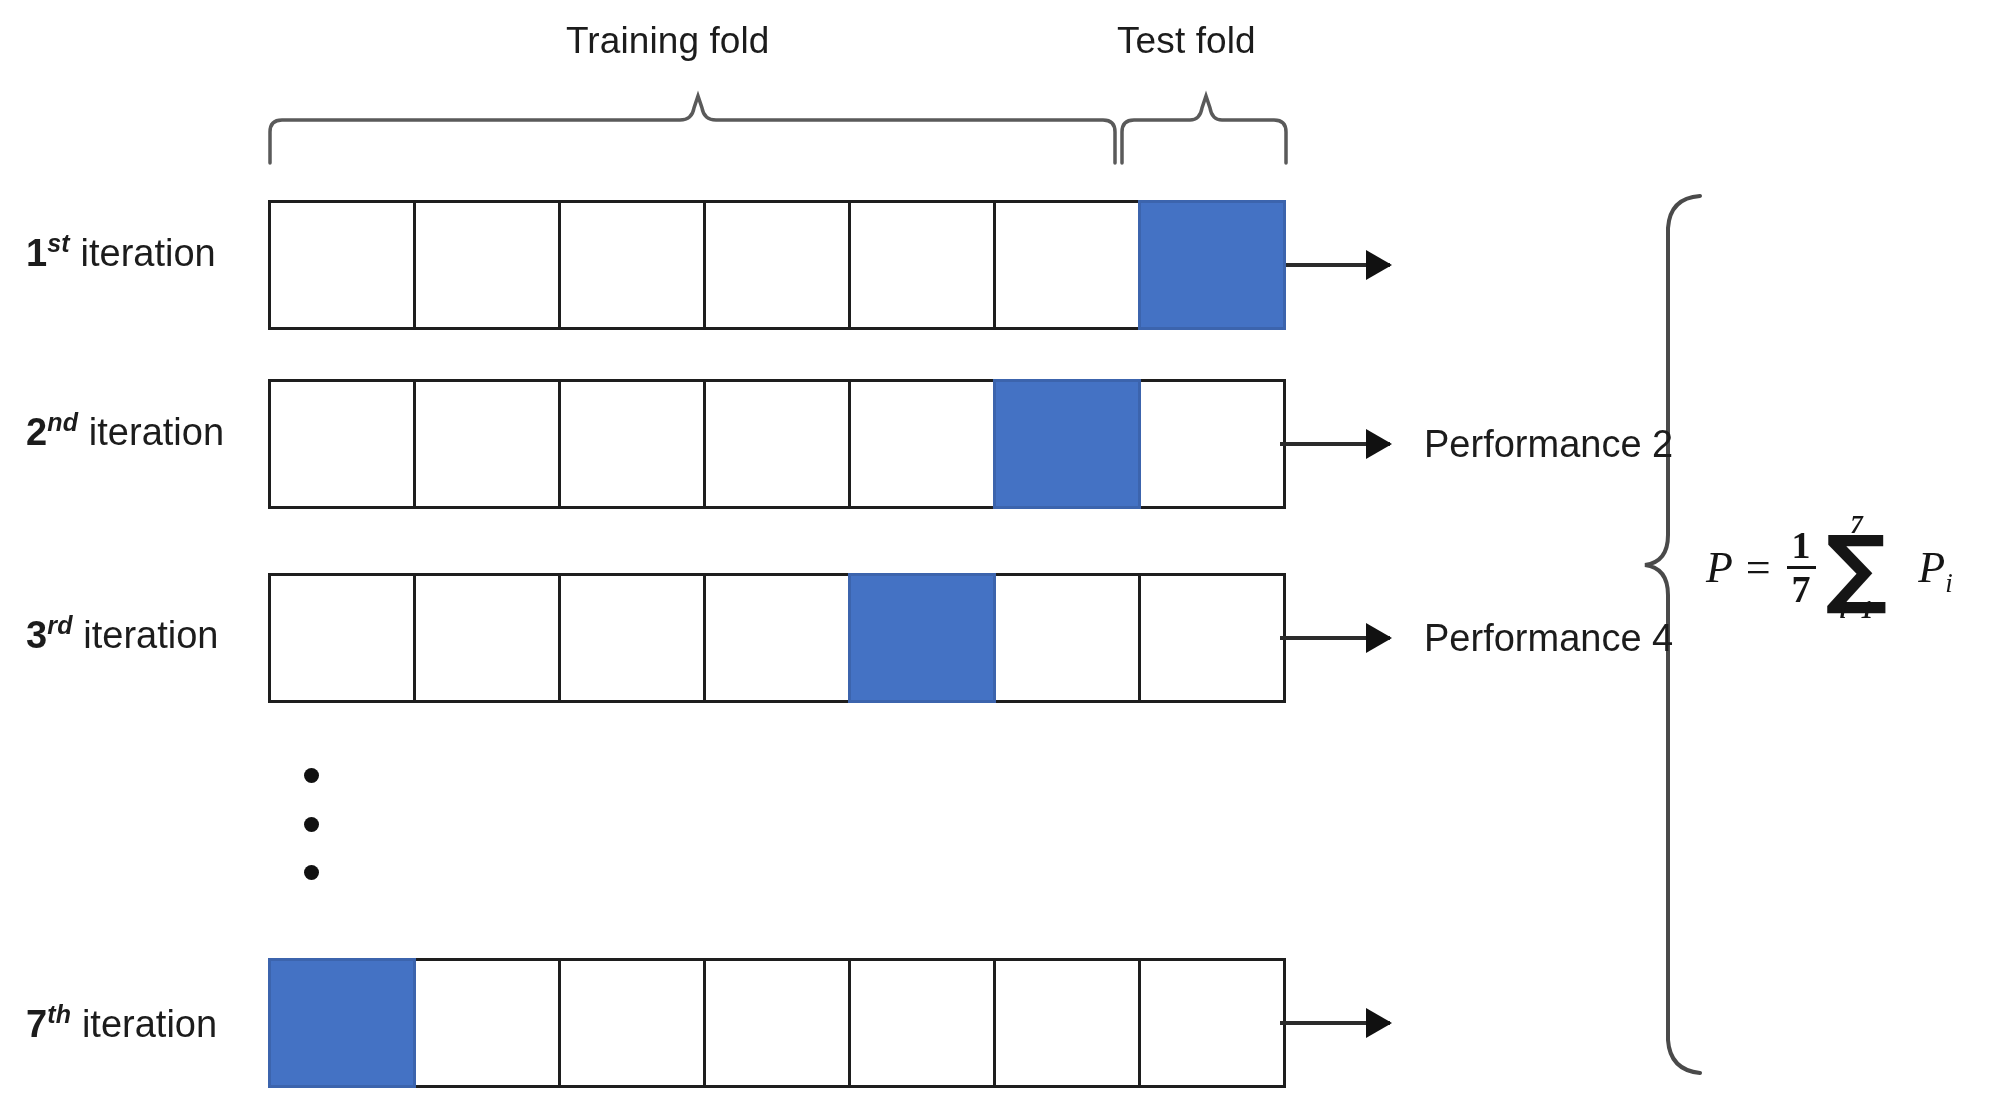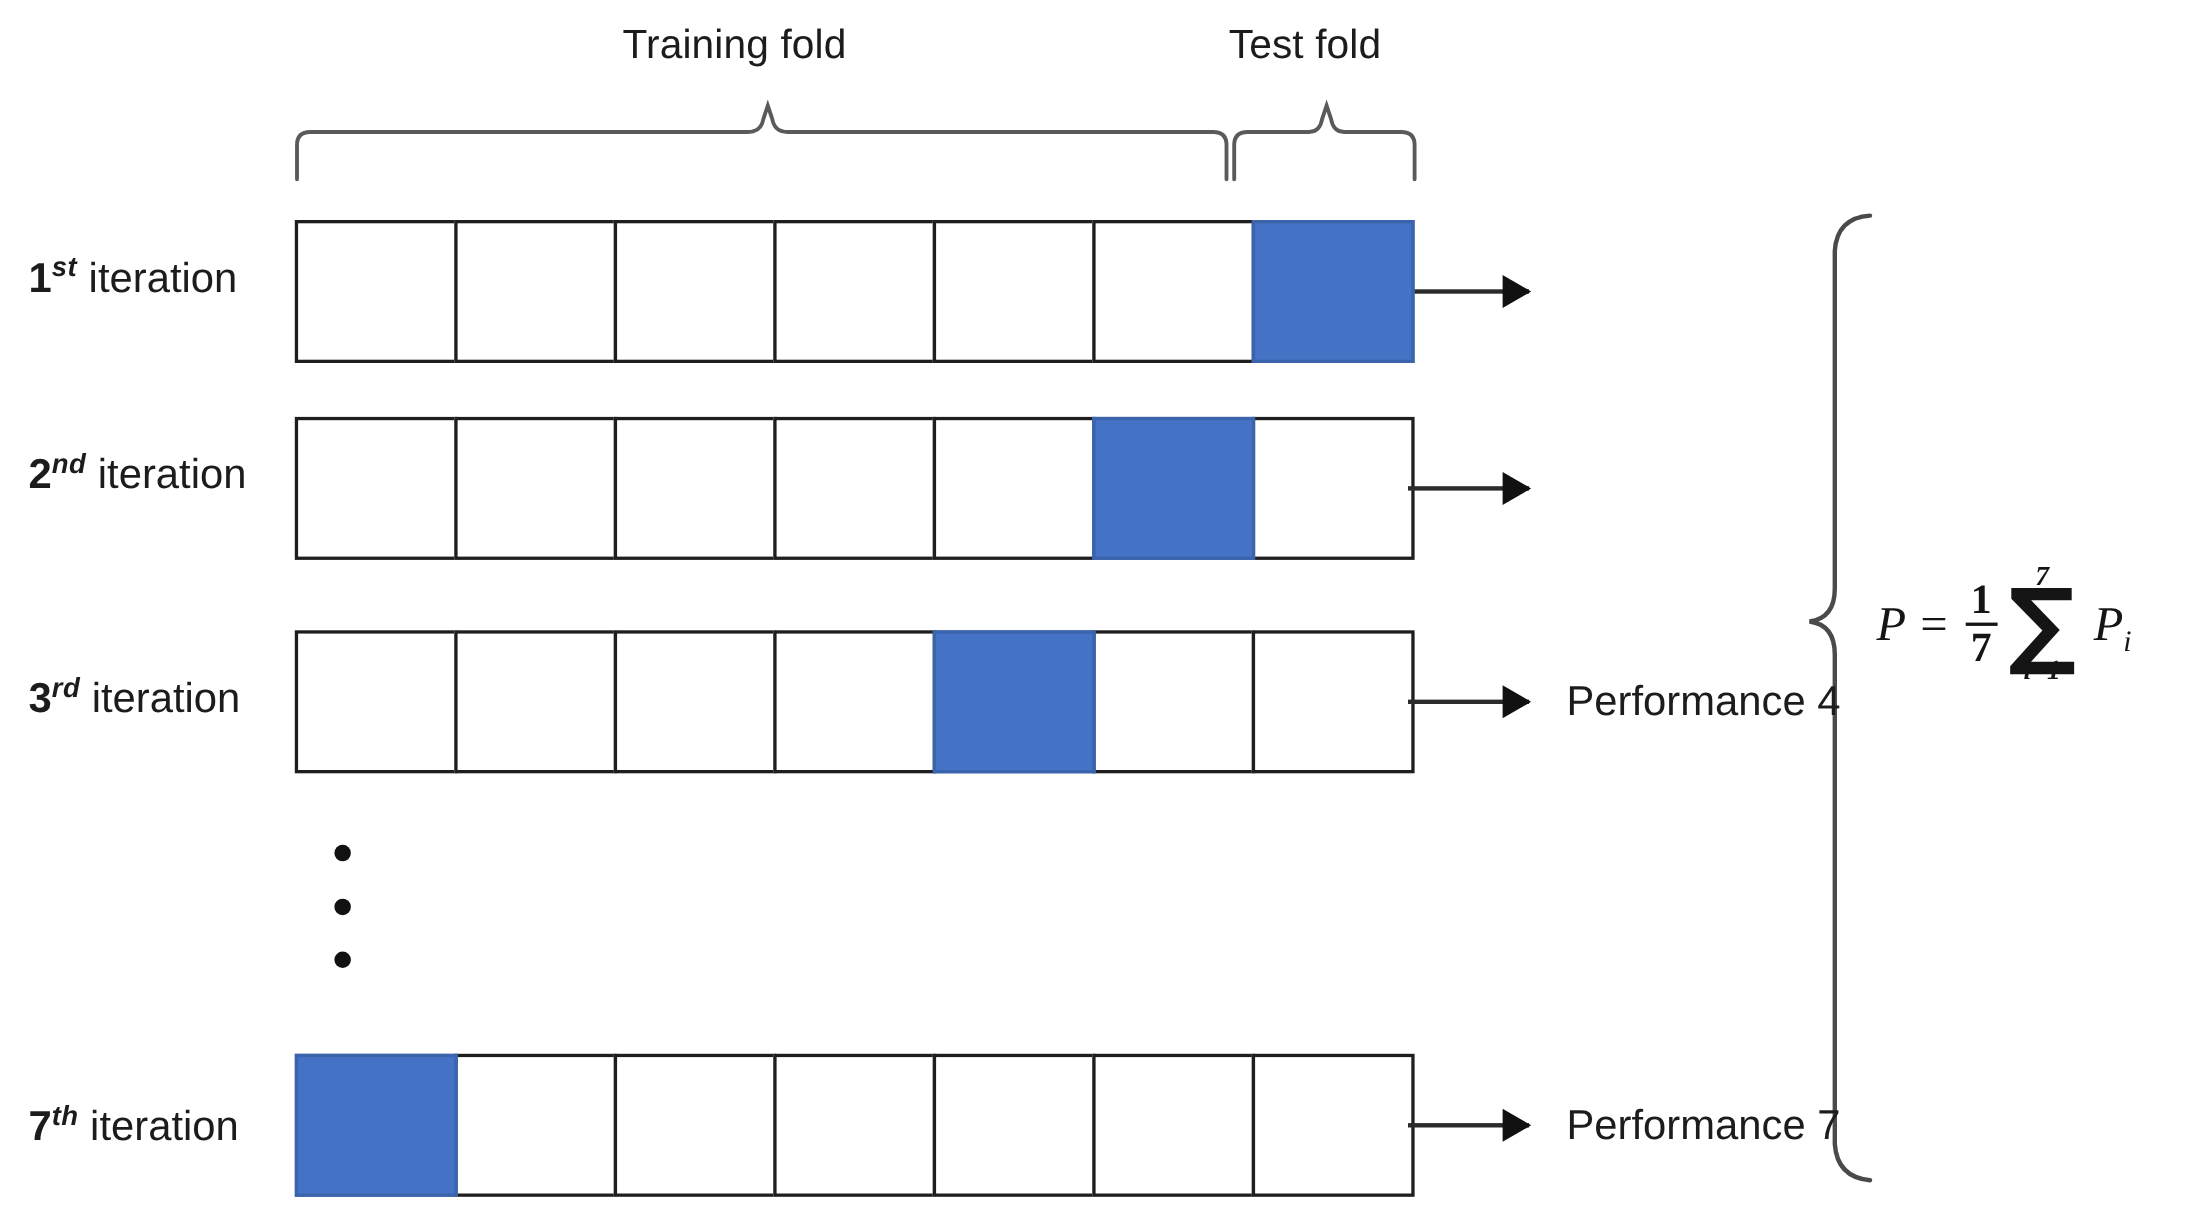--- a/index.html
+++ b/index.html
@@ -173,21 +173,21 @@
   .formula .sum-block .lim.bot { margin-top: -6px; }
   .formula .sum-block .sigma {
     font-size: 86px;
     line-height: .84;
     font-weight: 700;
     font-family: "DejaVu Sans", sans-serif;
     font-style: normal;
   }
   .formula .term {
     font-style: italic;
-    margin-left: 10px;
+    margin-left: 25px;
   }
   .formula .term .sub {
     font-size: 27px;
     vertical-align: sub;
     line-height: 0;
   }
 </style>
 </head>
 <body>
 
@@ -231,20 +231,21 @@
   <div class="fold-row" style="left:268px; top:379px;">
     <div class="fold-cell" style="width:148px;height:130px;"></div>
     <div class="fold-cell" style="width:148px;height:130px;"></div>
     <div class="fold-cell" style="width:148px;height:130px;"></div>
     <div class="fold-cell" style="width:148px;height:130px;"></div>
     <div class="fold-cell" style="width:148px;height:130px;"></div>
     <div class="fold-cell test" style="width:148px;height:130px;"></div>
     <div class="fold-cell" style="width:148px;height:130px;"></div>
   </div>
   <div class="arrow" style="left:1280px; top:442px; width:110px;"></div>
+  <div class="perf-label" style="left:1424px; top:423px;">Performance 2</div>
 
   <div class="row-label" style="left:26px; top:590px;margin-top:24px;">
     <span class="num">3</span><span class="ord">rd</span><span> iteration</span>
   </div>
   <div class="fold-row" style="left:268px; top:573px;">
     <div class="fold-cell" style="width:148px;height:130px;"></div>
     <div class="fold-cell" style="width:148px;height:130px;"></div>
     <div class="fold-cell" style="width:148px;height:130px;"></div>
     <div class="fold-cell" style="width:148px;height:130px;"></div>
     <div class="fold-cell test" style="width:148px;height:130px;"></div>
@@ -266,21 +267,20 @@
   <div class="fold-row" style="left:268px; top:958px;">
     <div class="fold-cell test" style="width:148px;height:130px;"></div>
     <div class="fold-cell" style="width:148px;height:130px;"></div>
     <div class="fold-cell" style="width:148px;height:130px;"></div>
     <div class="fold-cell" style="width:148px;height:130px;"></div>
     <div class="fold-cell" style="width:148px;height:130px;"></div>
     <div class="fold-cell" style="width:148px;height:130px;"></div>
     <div class="fold-cell" style="width:148px;height:130px;"></div>
   </div>
   <div class="arrow" style="left:1280px; top:1021px; width:110px;"></div>
-  <div class="perf-label" style="left:1424px; top:1002px;">Performance 7</div>
 
   <div class="formula" style="left:1706px; top:512px;">
     <span class="eq">P</span>
     <span class="eq">=</span>
     <span class="frac">
       <span class="num-t">1</span>
       <span class="bar"></span>
       <span class="den-t">7</span>
     </span>
     <span class="sum-block">

